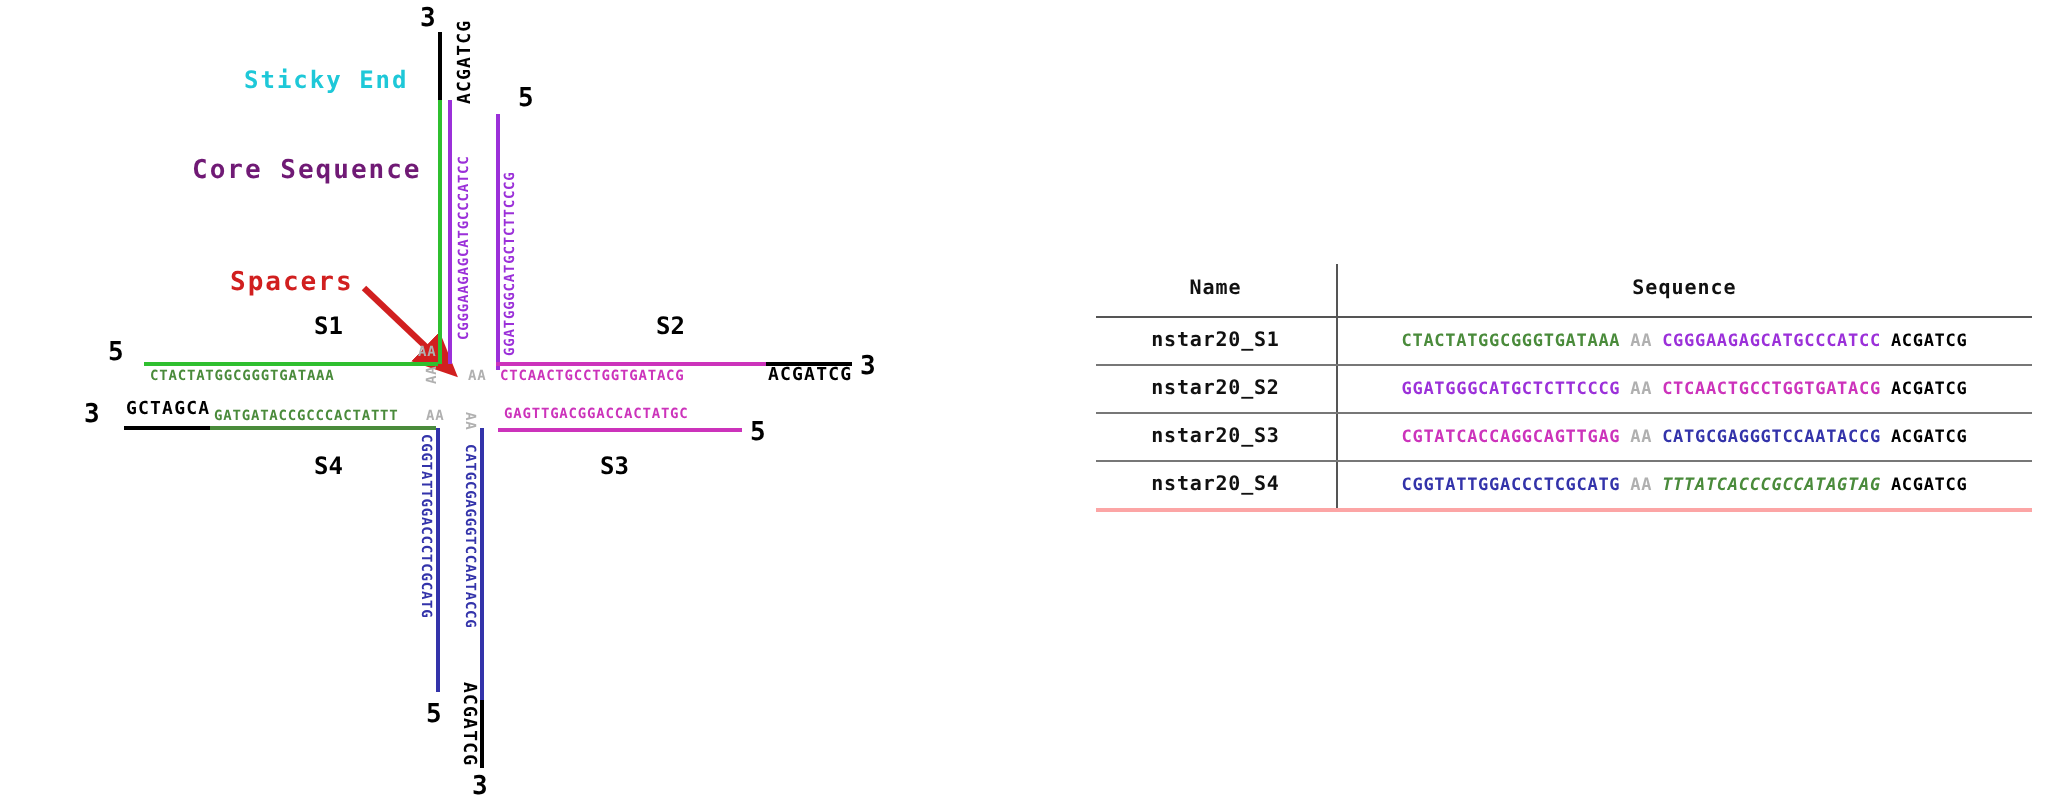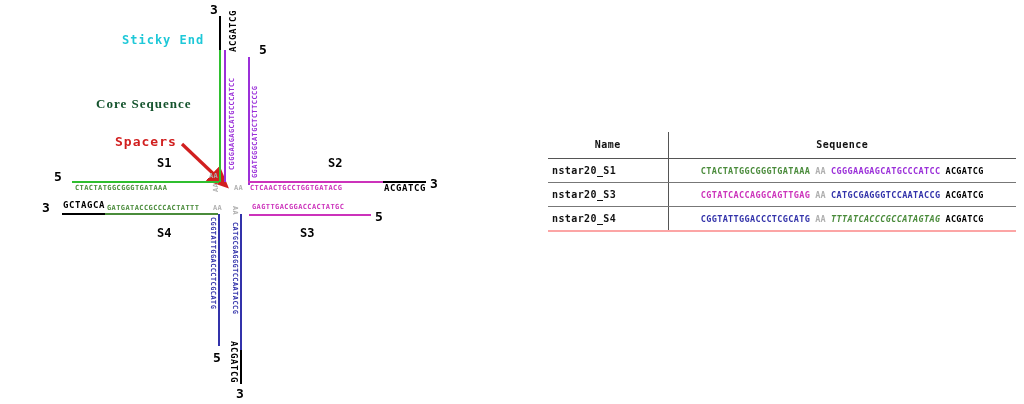--- a/index.html
+++ b/index.html
@@ -72,42 +72,42 @@
     letter-spacing: 0.5px;
   }
   table.seqtable th.c-name { width: 120px; }
   table.seqtable td {
     padding: 6px 4px;
     border-bottom: 1px solid #777;
     vertical-align: middle;
   }
   table.seqtable td.c-name {
     font-size: 10px; font-weight: bold; color: #111;
-    text-align: left;
+    text-align: center;
     border-right: 1px solid #555;
     letter-spacing: 0.4px;
   }
   table.seqtable th.c-name { border-right: 1px solid #555; }
   table.seqtable td.c-seq {
     font-size: 8.5px; font-weight: bold;
     text-align: center; letter-spacing: 0.35px;
     white-space: nowrap;
   }
   table.seqtable tr:last-child td { border-bottom: 2px solid #fca5a5; }
   .sp { display: inline-block; width: 5px; }
 </style>
 </head>
 <body>
 
 <div id="root">
 
   <div id="diagram">
 
     <div class="lbl lbl-sticky" style="left:122px; top:33px; color:#1ec8d8;">Sticky End</div>
-    <div class="lbl lbl-core" style="left:96px; top:96px; color:#14532d;font-family:Liberation Serif, serif;">Core Sequence</div>
+    <div class="lbl lbl-core" style="left:96px; top:78px; color:#701a75;">Core Sequence</div>
     <div class="lbl lbl-spacer" style="left:115px; top:134px; color:#d11f1f;">Spacers</div>
 
     <svg width="100" height="70" style="position:absolute;left:180px;top:142px;">
       <defs>
         <marker id="ah" markerWidth="7" markerHeight="7" refX="4" refY="3.2" orient="auto" markerUnits="strokeWidth">
           <path d="M0,0 L7,3.2 L0,6.4 z" fill="#d11f1f"></path>
         </marker>
       </defs>
       <line x1="2" y1="2" x2="42" y2="40" stroke="#d11f1f" stroke-width="3.2" marker-end="url(#ah)"></line>
     </svg>
@@ -174,20 +174,24 @@
           <th class="c-name">Name</th>
           <th class="c-seq">Sequence</th>
         </tr>
       </thead>
       <tbody id="tbody">
           <tr>
             <td class="c-name">nstar20_S1</td>
             <td class="c-seq"><span style="color: rgb(74, 139, 59);">CTACTATGGCGGGTGATAAA</span><span class="sp"></span><span style="color: rgb(176, 176, 176);">AA</span><span class="sp"></span><span style="color: rgb(155, 48, 217);">CGGGAAGAGCATGCCCATCC</span><span class="sp"></span><span style="color: rgb(0, 0, 0);">ACGATCG</span></td>
           </tr>
           <tr>
+            <td class="c-name">nstar20_S2</td>
+            <td class="c-seq"><span style="color: rgb(155, 48, 217);">GGATGGGCATGCTCTTCCCG</span><span class="sp"></span><span style="color: rgb(176, 176, 176);">AA</span><span class="sp"></span><span style="color: rgb(204, 51, 187);">CTCAACTGCCTGGTGATACG</span><span class="sp"></span><span style="color: rgb(0, 0, 0);">ACGATCG</span></td>
+          </tr>
+          <tr>
             <td class="c-name">nstar20_S3</td>
             <td class="c-seq"><span style="color: rgb(204, 51, 187); margin-top: 18px;">CGTATCACCAGGCAGTTGAG</span><span class="sp"></span><span style="color: rgb(176, 176, 176);">AA</span><span class="sp"></span><span style="color: rgb(51, 51, 170);">CATGCGAGGGTCCAATACCG</span><span class="sp"></span><span style="color: rgb(0, 0, 0);">ACGATCG</span></td>
           </tr>
           <tr>
             <td class="c-name">nstar20_S4</td>
             <td class="c-seq"><span style="color: rgb(51, 51, 170);">CGGTATTGGACCCTCGCATG</span><span class="sp"></span><span style="color: rgb(176, 176, 176);">AA</span><span class="sp"></span><span style="color: rgb(74, 139, 59); font-style: italic;">TTTATCACCCGCCATAGTAG</span><span class="sp"></span><span style="color: rgb(0, 0, 0);">ACGATCG</span></td>
           </tr>
         </tbody>
     </table>
   </div>

